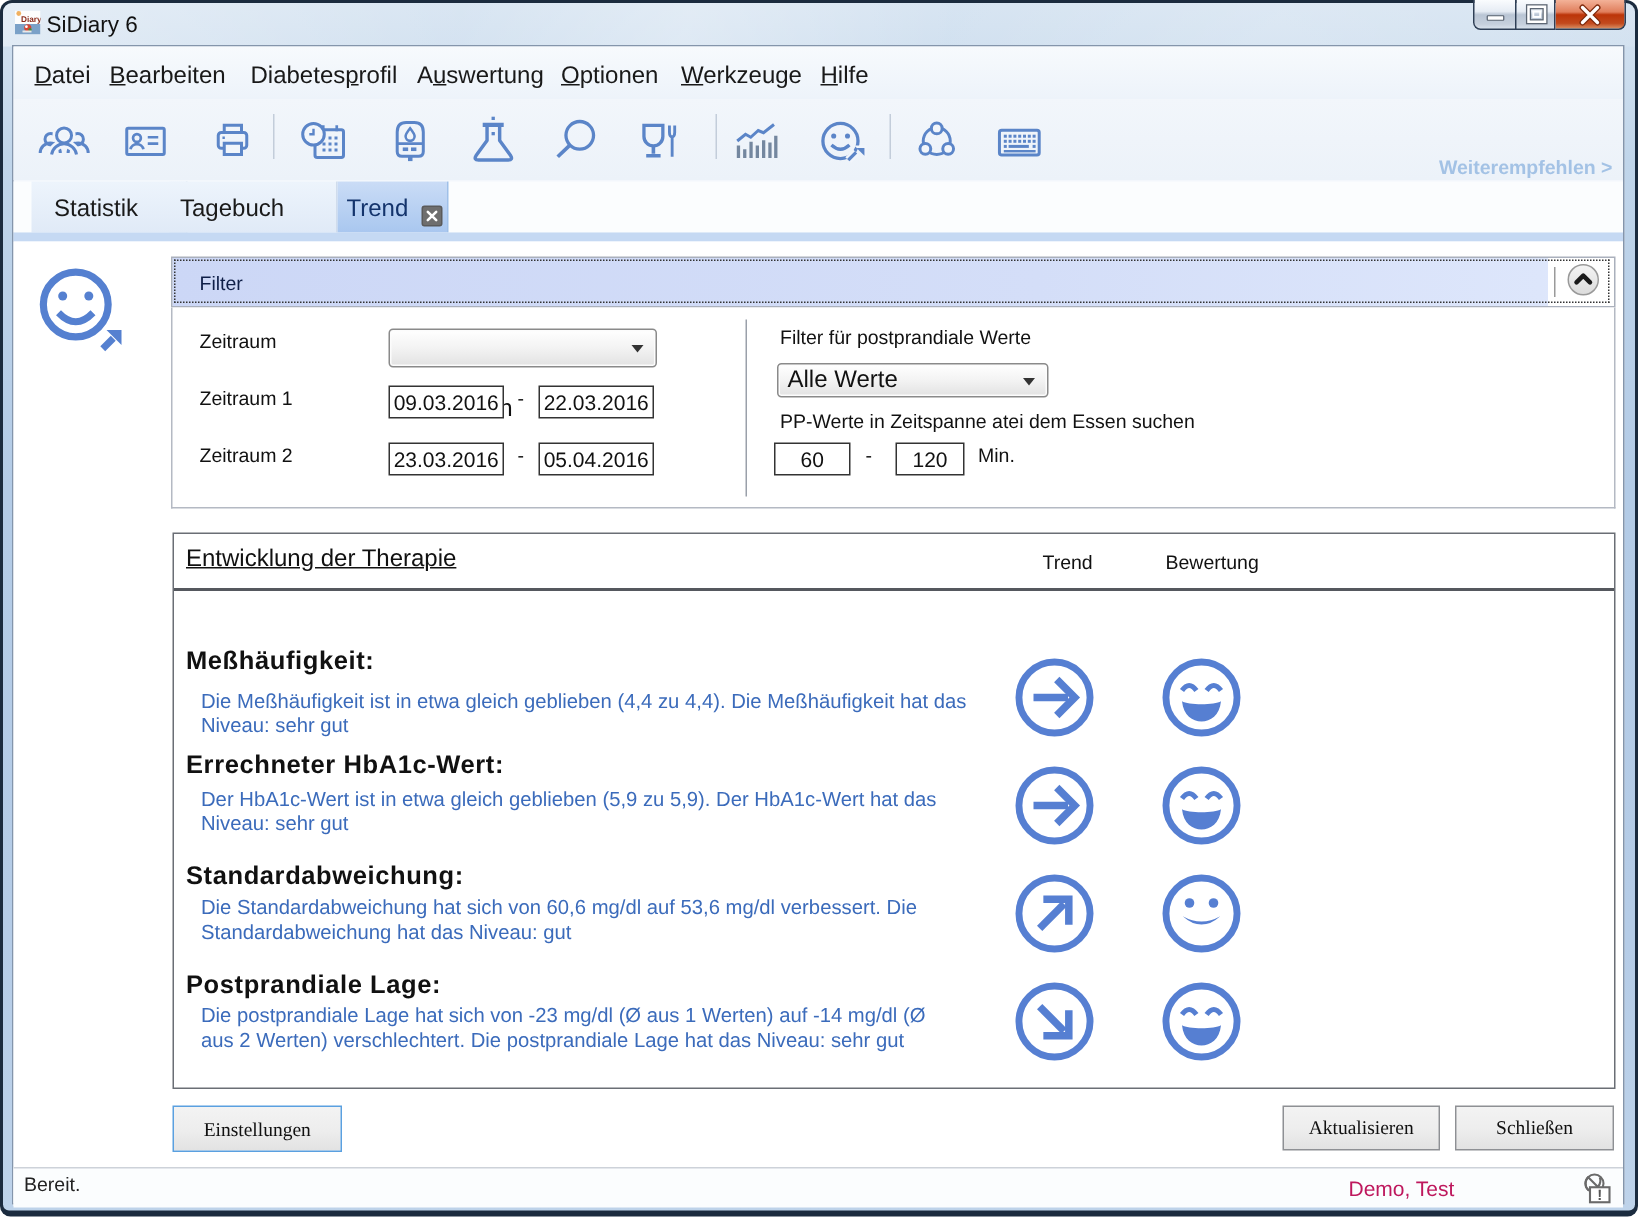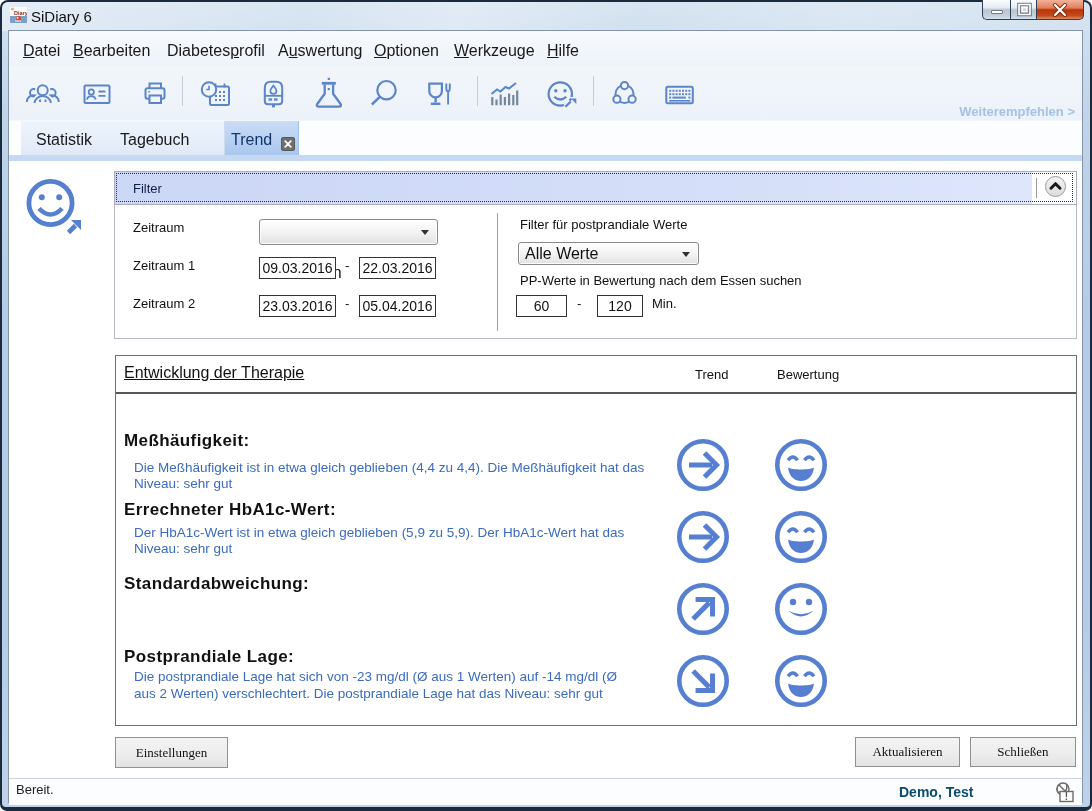--- a/index.html
+++ b/index.html
@@ -65,21 +65,21 @@
   .bigicon{position:absolute;width:54px;height:54px;}
   
   .btn{position:absolute;box-sizing:border-box;border:1px solid #8e9094;background:linear-gradient(180deg,#f3f3f3,#ededed 55%,#e2e2e2);
     font-size:13px;color:#111;text-align:center;font-family:Liberation Serif, serif;}
   #btn-einst{left:106px;top:576px;width:113px;height:31px;border:1px solid #5aa0e0;line-height:29px;}
   #btn-akt{left:846px;top:576px;width:105px;height:30px;line-height:28px;}
   #btn-schl{left:961px;top:576px;width:106px;height:30px;line-height:28px;}
   
   #statusbar{position:absolute;left:0;top:617px;width:100%;height:26px;border-top:1px solid #cdd2d9;background:#fbfdfe;}
   #st-left{position:absolute;left:7px;top:3px;font-size:13px;color:#222;}
-  #st-user{position:absolute;left:890px;top:5px;font-size:14px;font-weight:bold;color:#0c4a6e;}
+  #st-user{position:absolute;left:890px;top:5px;font-size:14px;font-weight:normal;color:#be185d;}
   #st-icon{position:absolute;left:1044px;top:2px;}
 </style>
 </head>
 <body>
 <div id="win">
  <div id="glass"></div>
  <div id="appicon">
    <svg width="17" height="16">
      <rect x="0" y="0" width="17" height="16" fill="#fdfdfd"></rect>
      <rect x="0" y="9" width="17" height="7" fill="#7ba1c8"></rect>
@@ -284,36 +284,37 @@
         <div class="tbox" style="left:244px;top:52px;width:77px;height:22px;line-height:21px;">22.03.2016</div>
         <div class="tbox" style="left:144px;top:90px;width:77px;height:22px;line-height:21px;">23.03.2016</div>
         <span class="flabel" style="left:230px;top:91px;">-</span>
         <div class="tbox" style="left:244px;top:90px;width:77px;height:22px;line-height:21px;">05.04.2016</div>
         <div id="vline"></div>
         <span class="flabel" style="left:405px;top:12px;">Filter für postprandiale Werte</span>
         <div class="combo" style="left:403px;top:37px;width:181px;height:23px;">
             <span class="ct" style="top:2px;left:6px;">Alle Werte</span>
             <span class="arr" style="top:9px;"></span>
           </div>
-        <span class="flabel" style="left:405px;top:68px;">PP-Werte in Bewertung nach dem Essen suchen</span>
+        <span class="flabel" style="left:405px;top:68px;">PP-Werte in Zeitspanne atei dem Essen suchen</span>
         <div class="tbox" style="left:401px;top:90px;width:51px;height:22px;line-height:21px;">60</div>
         <span class="flabel" style="left:462px;top:91px;">-</span>
         <div class="tbox" style="left:482px;top:90px;width:46px;height:22px;line-height:21px;">120</div>
         <span class="flabel" style="left:537px;top:91px;">Min.</span>
      </div>
      <div id="mainpanel">
         <div id="mp-title">Entwicklung der Therapie</div>
         <div id="mp-trend">Trend</div>
         <div id="mp-bew">Bewertung</div>
         <div id="mp-hline"></div>
         <div class="rowtitle" style="top:74.5px;">Meßhäufigkeit:</div>
         <div class="rowbody" style="top:103.7px;">Die Meßhäufigkeit ist in etwa gleich geblieben (4,4 zu 4,4). Die Meßhäufigkeit hat das<br>Niveau: sehr gut</div>
         <div class="rowtitle" style="top:143.5px;">Errechneter HbA1c-Wert:</div>
         <div class="rowbody" style="top:168.7px;">Der HbA1c-Wert ist in etwa gleich geblieben (5,9 zu 5,9). Der HbA1c-Wert hat das<br>Niveau: sehr gut</div>
         <div class="rowtitle" style="top:218px;">Standardabweichung:</div>
+        <div class="rowbody" style="top:241px;">Die Standardabweichung hat sich von 60,6 mg/dl auf 53,6 mg/dl verbessert. Die<br>Standardabweichung hat das Niveau: gut</div>
         <div class="rowtitle" style="top:290.5px;">Postprandiale Lage:</div>
         <div class="rowbody" style="top:313.4px;">Die postprandiale Lage hat sich von -23 mg/dl (Ø aus 1 Werten) auf -14 mg/dl (Ø<br>aus 2 Werten) verschlechtert. Die postprandiale Lage hat das Niveau: sehr gut</div>
         <svg class="bigicon" style="left:560px;top:82px;" viewBox="0 0 54 54">
             <g fill="none" stroke="#567fd2">
               <circle cx="27" cy="27" r="23.7" stroke-width="4.6"></circle>
               <path d="M13 27 h23" stroke-width="5"></path>
               <path d="M28.5 15 L40.5 27 L28.5 39" stroke-width="5"></path>
             </g>
           </svg>
         <svg class="bigicon" style="left:658px;top:82px;" viewBox="0 0 54 54">

